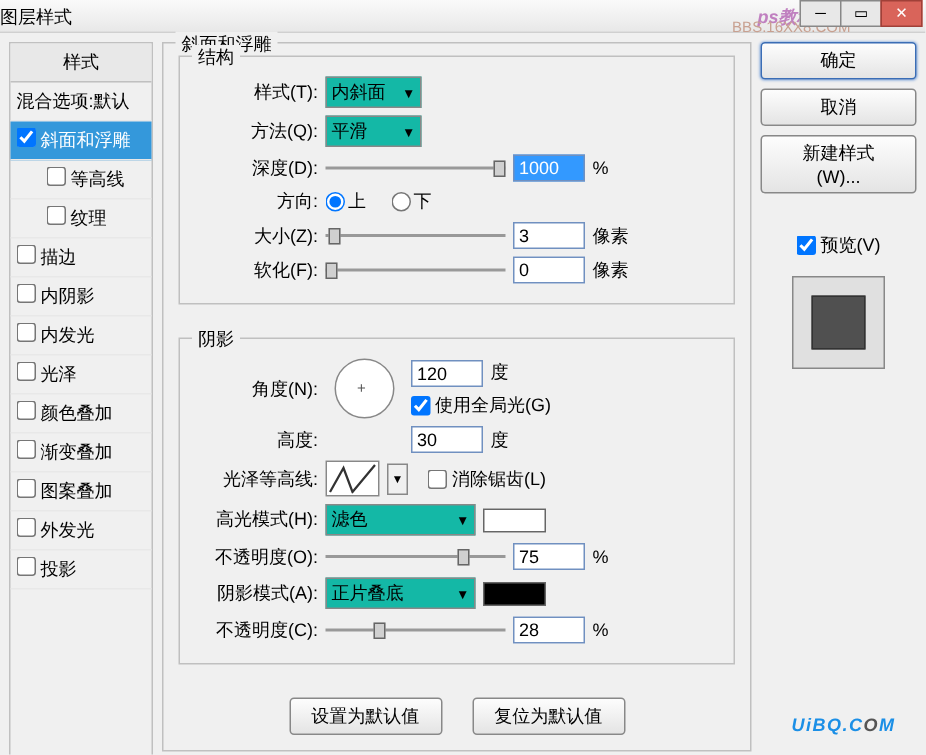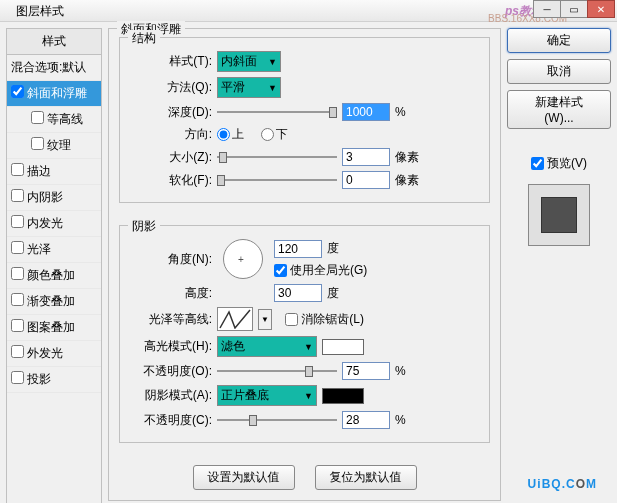--- a/index.html
+++ b/index.html
@@ -1,17 +1,17 @@
 <!DOCTYPE html>
 <html><head>
 <meta charset="utf-8">
 <style>
 *{box-sizing:border-box;margin:0;padding:0;font-family:"Microsoft YaHei","SimSun",sans-serif;font-size:12px}
 body{background:#f0f0f0;width:617px;height:503px;overflow:hidden;position:relative}
-.titlebar{background:linear-gradient(#fafafa,#e8e8e8);border-bottom:1px solid #d0d0d0;height:22px;padding:3px 16px;position:relative}
+.titlebar{background:linear-gradient(#fafafa,#e8e8e8);border-bottom:1px solid #d0d0d0;height:22px;padding:3px 0;position:relative}
 .titlebar .winbtns{position:absolute;right:2px;top:0;display:flex}
 .titlebar .winbtn{width:28px;height:18px;border:1px solid #888;margin-left:-1px;background:#e8e8e8;display:flex;align-items:center;justify-content:center;font-size:10px}
 .titlebar .winbtn.close{background:#d9645a;color:#fff;border-color:#a04038}
 .watermark1{position:absolute;right:50px;top:3px;color:#c080c0;font-weight:bold;font-style:italic}
 .watermark2{position:absolute;right:50px;top:13px;color:#c8a090;font-size:10px}
 .content{display:flex;padding:6px;gap:6px}
 .sidebar{width:96px;border:1px solid #c0c0c0}
 .sidebar-head{background:#e8e8e8;border-bottom:1px solid #c0c0c0;padding:4px 6px;text-align:center}
 .sidebar-item{padding:4px 4px;border-bottom:1px solid #e8e8e8;display:flex;align-items:flex-start;gap:3px}
 .sidebar-sub{padding-left:24px}
@@ -38,21 +38,21 @@
 .contour svg{width:32px;height:20px}
 .swatch{width:42px;height:16px;border:1px solid #666}
 .btnbar{display:flex;gap:20px;justify-content:center;margin-top:4px}
 .button{border:1px solid #888;background:linear-gradient(#fdfdfd,#e4e4e4);padding:3px 14px;border-radius:3px;min-width:90px;text-align:center}
 .rightcol{width:104px;display:flex;flex-direction:column;gap:6px;align-items:stretch}
 .rightcol .button{min-width:auto}
 .rightcol .button.primary{border:1px solid #3a6db5;box-shadow:0 0 2px #5a8dd5}
 .preview-check{display:flex;align-items:center;justify-content:center;gap:3px;margin-top:20px}
 .preview-box{width:62px;height:62px;border:1px solid #888;background:#e0e0e0;display:flex;align-items:center;justify-content:center;margin:6px auto 0}
 .preview-inner{width:36px;height:36px;background:#505050;border:1px solid #333}
-.logo{position:absolute;right:20px;bottom:10px;color:#1b8fe6;font-weight:bold;font-size:20px;letter-spacing:1px}
+.logo{position:absolute;right:20px;bottom:10px;color:#1b8fe6;font-weight:bold;font-style:italic;font-size:20px;letter-spacing:1px}
 .logo .o{color:#555}
 </style>
 </head>
 <body>
 
 <div class="titlebar">
   <span>图层样式</span>
   <span class="watermark1">ps教程论坛</span>
   <span class="watermark2">BBS.16XX8.COM</span>
   <div class="winbtns">

